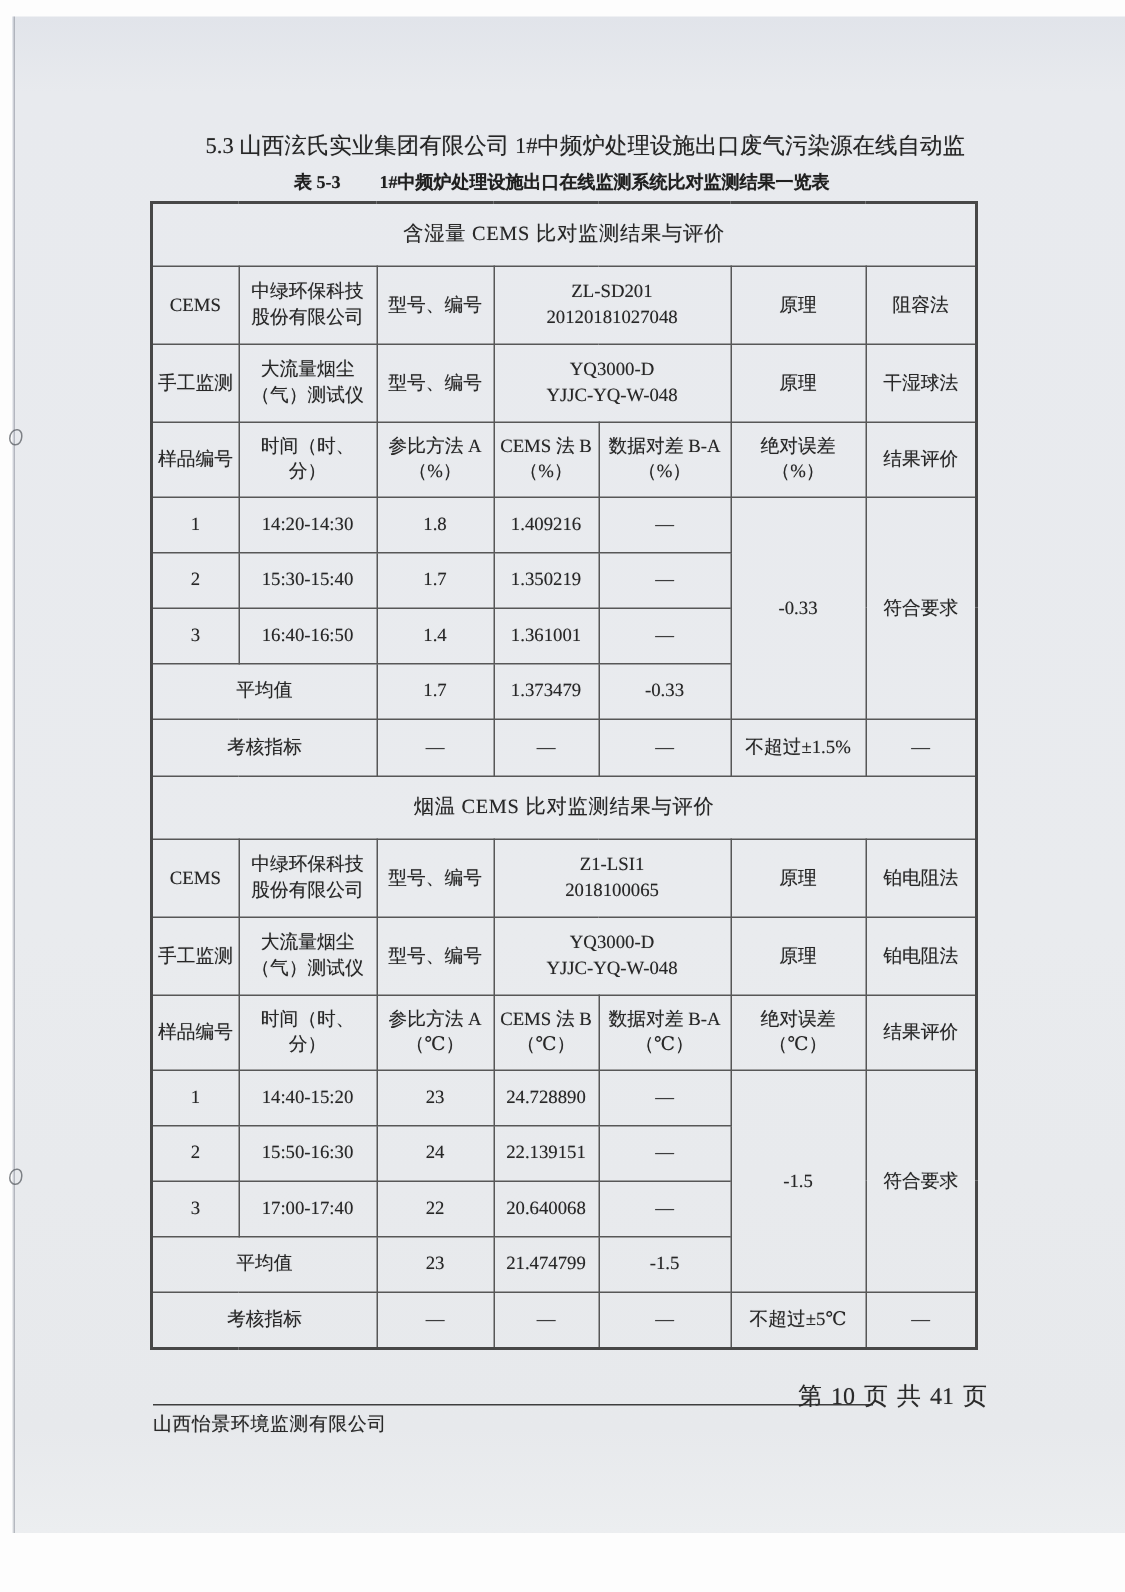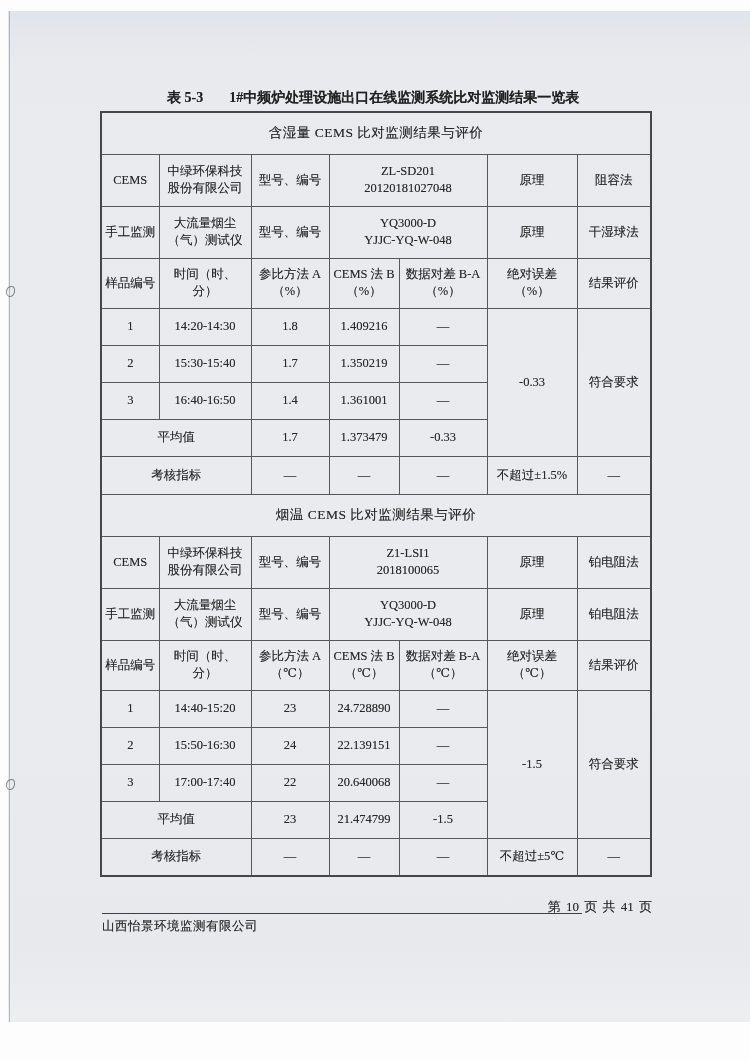--- a/index.html
+++ b/index.html
@@ -17,21 +17,21 @@
     background:rgba(115,120,132,.45);
   }
   .speck{position:absolute;width:7px;height:9px;border:1.5px solid #5a5d63;border-radius:60% 40% 55% 45%;opacity:.75;}
   .speck.s1{left:-2px;top:275px;}
   .speck.s2{left:-2px;top:768px;}
   .content{position:absolute;left:92px;top:76px;width:558px;color:#262626;}
   .intro{margin:0 0 1px 0;font-size:15px;line-height:23px;color:#252525;
          text-shadow:0 0 .5px rgba(40,40,40,.5);}
   .intro .l1{display:block;padding-left:37px;}
   .intro .l2{display:block;}
-  .caption{font-weight:bold;font-size:14px;line-height:20px;margin:0 0 3px 67px;
+  .caption{font-weight:bold;font-size:12px;line-height:20px;margin:0 0 3px 96px;
            color:#1f1f1f;text-shadow:0 0 .5px rgba(30,30,30,.5);}
   .caption .cap-label{margin-right:26px;}
   table.ctable{
     table-layout:fixed;border-collapse:collapse;width:444px;
     border:2px solid #474747;
   }
   table.ctable td{
     border:1px solid #575757;text-align:center;vertical-align:middle;
     padding:0 2px;font-size:12.5px;line-height:1.35;color:#272727;
     text-shadow:0 0 .5px rgba(40,40,40,.45);
@@ -40,34 +40,35 @@
   tr.r-title{height:42px;} tr.r-title td{font-size:13.5px;letter-spacing:.5px;}
   tr.r-equip{height:52px;padding-left:37px;}
   tr.r-head{height:50px;}
   tr.r-data{height:37px;}
   tr.r-assess{height:38px;}
   .ml{white-space:pre-line;}
   .footer{position:relative;margin-top:36px;height:34px;font-size:12.5px;color:#2a2a2a;}
   .f-line{position:absolute;left:2px;top:0;width:480px;border-top:1.5px solid #3e3e3e;}
   .f-company{position:absolute;left:2px;top:5px;letter-spacing:.5px;
              text-shadow:0 0 .5px rgba(40,40,40,.5);}
-  .f-page{position:absolute;right:6px;top:-15px;font-size:13px;word-spacing:2px;
+  .f-page{position:absolute;right:0;top:-15px;font-size:16px;word-spacing:2px;
           text-shadow:0 0 .5px rgba(40,40,40,.5);}
 </style>
 </head>
 <body>
 
 <div class="paper">
   <div class="edge-line"></div>
   <div class="speck s1"></div>
   <div class="speck s2"></div>
 
   <div class="content">
 
     <p class="intro">
+      <span class="l1">5.3 山西泫氏实业集团有限公司 1#中频炉处理设施出口废气污染源在线自动监</span>
     </p>
 
     <div class="caption">
       <span class="cap-label">表 5-3</span><span>1#中频炉处理设施出口在线监测系统比对监测结果一览表</span>
     </div>
 
     <table class="ctable">
       <colgroup>
         <col style="width:58px">
           <col style="width:92px">

